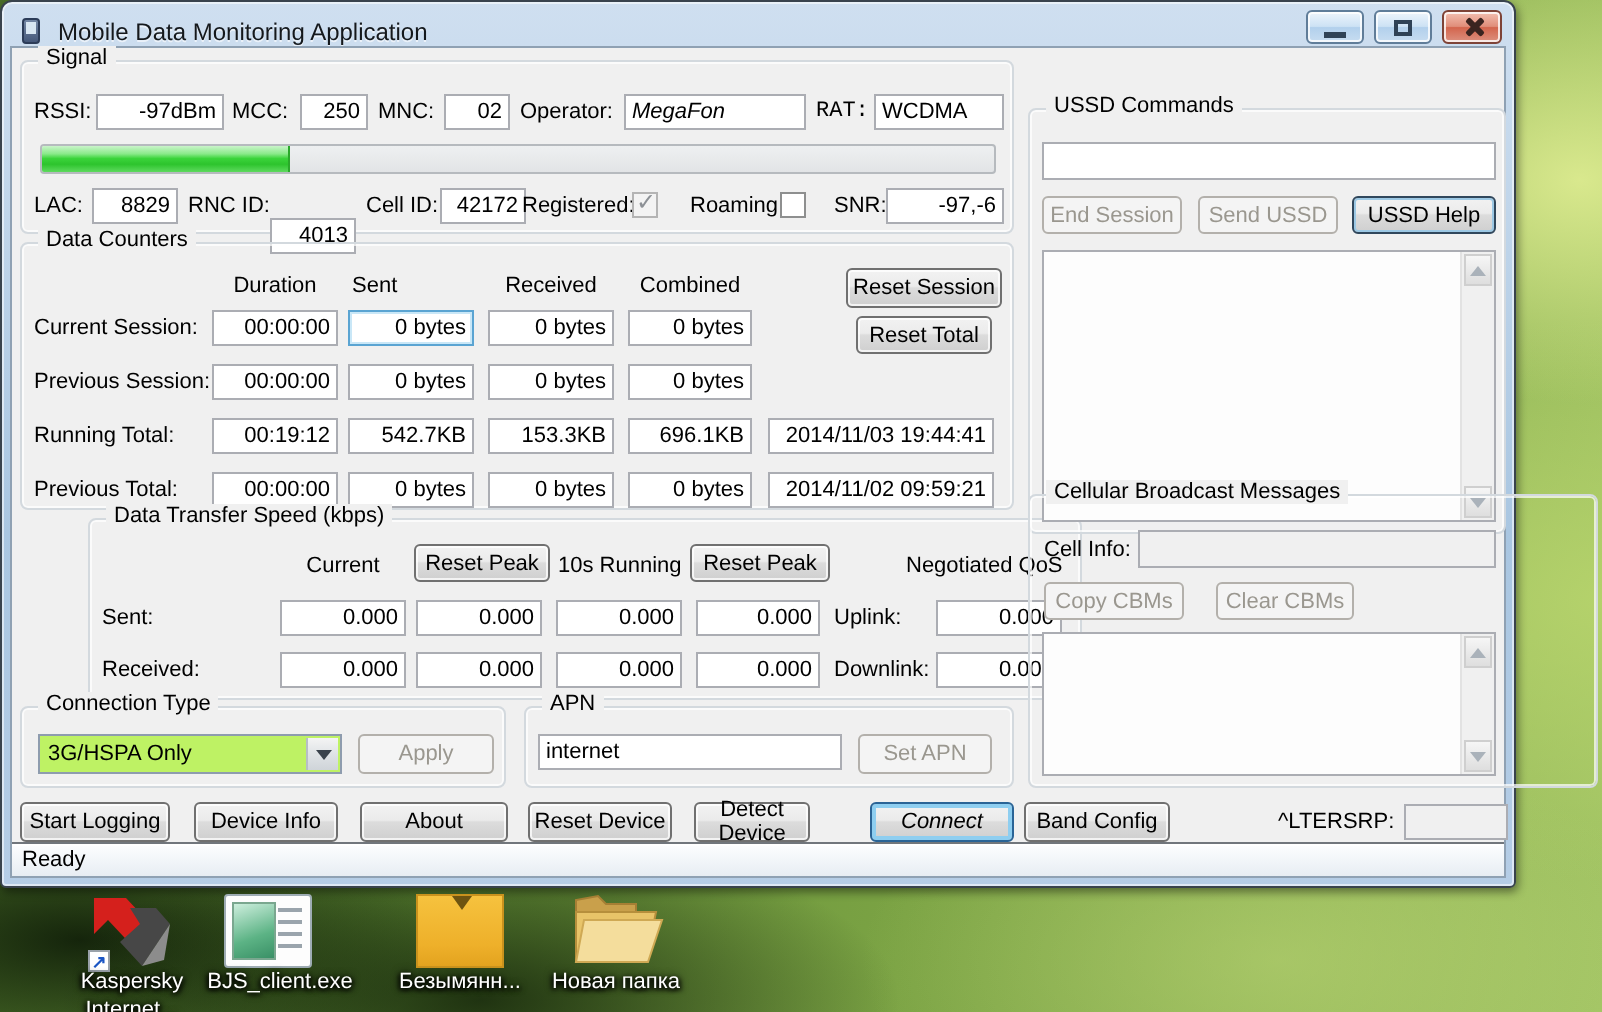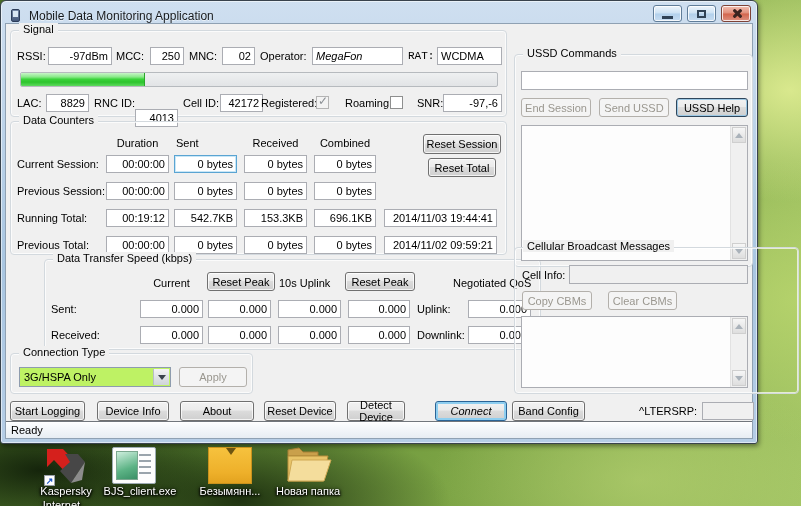--- a/index.html
+++ b/index.html
@@ -220,21 +220,21 @@
         <div class="tf num" style="left:163px; top:114px; width:63px;">0 bytes</div>
         <div class="tf num" style="left:233px; top:114px; width:63px;">0 bytes</div>
         <div class="tf num" style="left:303px; top:114px; width:62px;">0 bytes</div>
         <div class="tf num" style="left:373px; top:114px; width:113px;">2014/11/02 09:59:21</div>
       </div>
 
       <div class="groupbox" style="left:4px; top:235px; width:497px; height:91px;margin-left:34px;">
         <div class="gcap">Data Transfer Speed (kbps)</div>
         <div class="lbl ctr" style="left:95px; top:14px; width:63px;">Current</div>
         <button class="btn" style="left:162px; top:12px; width:68px; height:19px;">Reset Peak</button>
-        <div class="lbl" style="left:234px; top:14px;">10s Uplink</div>
+        <div class="lbl" style="left:234px; top:14px;">10s Running</div>
         <button class="btn" style="left:300px; top:12px; width:70px; height:19px;">Reset Peak</button>
         <div class="lbl" style="left:408px; top:14px;">Negotiated QoS</div>
 
         <div class="lbl" style="left:6px; top:40px;">Sent:</div>
         <div class="tf num" style="left:95px; top:40px; width:63px;">0.000</div>
         <div class="tf num" style="left:163px; top:40px; width:63px;">0.000</div>
         <div class="tf num" style="left:233px; top:40px; width:63px;">0.000</div>
         <div class="tf num" style="left:303px; top:40px; width:62px;">0.000</div>
         <div class="lbl" style="left:372px; top:40px;">Uplink:</div>
         <div class="tf num" style="left:423px; top:40px; width:63px;">0.000</div>
@@ -252,20 +252,25 @@
         <div class="gcap">Connection Type</div>
         <div class="combo" style="left:8px; top:13px; width:152px;">
           <div class="val">3G/HSPA Only</div>
           <div class="dd">
               <div class="tri-dn"></div>
             </div>
         </div>
         <button class="btn dis" style="left:168px; top:13px; width:68px;">Apply</button>
       </div>
 
+      <div class="groupbox" style="left:256px; top:329px; width:245px; height:41px;">
+        <div class="gcap">APN</div>
+        <input class="tf" style="left: 6px; top: 13px; width: 152px;" value="internet">
+        <button class="btn dis" style="left:166px; top:13px; width:67px;">Set APN</button>
+      </div>
 
       <div class="groupbox" style="left:508px; top:6px; width:239px; height:213px;margin-top:24px;">
         <div class="gcap">USSD Commands</div>
         <input class="tf" style="left: 6px; top: 16px; width: 227px; height: 19px;" value="">
         <button class="btn dis" style="left:6px; top:43px; width:70px; height:19px;">End Session</button>
         <button class="btn dis" style="left:84px; top:43px; width:70px; height:19px;">Send USSD</button>
         <button class="btn focusdark" style="left:161px; top:43px; width:72px; height:19px;">USSD Help</button>
         <div class="ta" style="left:6px; top:70px; width:227px; height:136px;">
           <span></span>
           <div class="sb">

